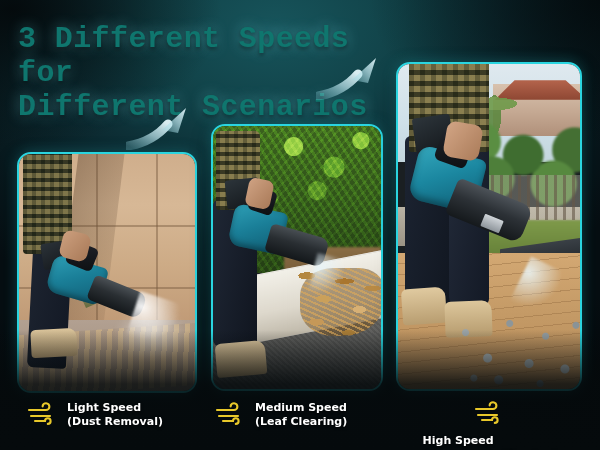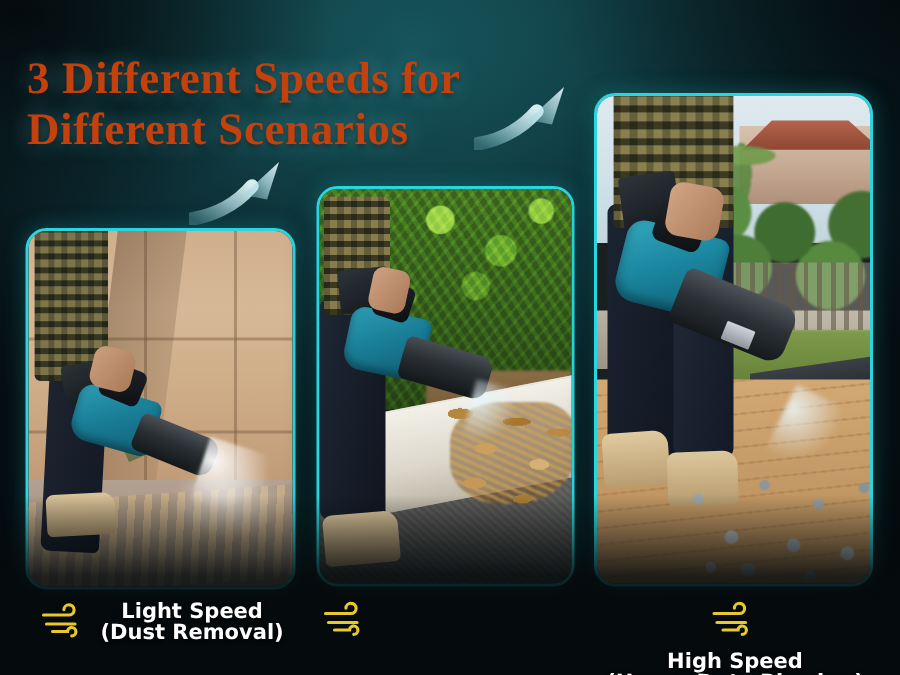--- a/index.html
+++ b/index.html
@@ -31,24 +31,24 @@
       radial-gradient(ellipse 260px 200px at 0% 100%, rgba(3,7,9,.92) 0%, rgba(3,7,9,0) 70%),
       radial-gradient(ellipse 320px 200px at 100% 0%, rgba(3,8,10,.8) 0%, rgba(3,8,10,0) 72%);
   }
   .bg-bottomfade {
     position:absolute; left:0; right:0; bottom:0; height:120px;
     background:linear-gradient(to bottom, rgba(5,10,12,0) 0%, rgba(5,10,12,.85) 45%, #050a0c 100%);
   }
 
   
   .title {
-    position:absolute; left:18px; top:36px;
+    position:absolute; left:18px; top:22px;
     width:400px;
-    color:#c2410c;
-    font-family:Liberation Serif, serif;
+    color:#0f766e;
+    font-family:Liberation Mono, monospace;
     font-weight:bold;
     font-size:30px;
     line-height:34px;
     letter-spacing:.4px;
     text-shadow:0 0 14px rgba(120,225,235,.45), 0 2px 4px rgba(0,0,0,.6);
     white-space:pre-line;
   }
 
   
   .panel {
@@ -421,24 +421,23 @@
 
   
   .caption {
     position:absolute;
     display:flex; align-items:center; gap:7px;
   }
   .cap-text {
     color:#ffffff;
     font-family:"DejaVu Sans", sans-serif;
     font-weight:bold;
-    font-size:14px;
+    font-size:11px;
     line-height:14px;
     white-space:pre-line;
-    text-align:center;
     text-shadow:0 1px 3px rgba(0,0,0,.8);
   }
   #caption1 { left:26px; top:401px; width:170px; }
   #caption2 { left:214px; top:401px; width:168px; }
   #caption3 { left:392px; top:401px; width:196px;flex-direction:column; }
   .wind-icon { flex:0 0 auto; }
 </style>
 </head>
 <body>
 
@@ -562,20 +561,22 @@
   </div>
 
   <div class="caption" id="caption2">
     <svg class="wind-icon" width="34" height="26" viewBox="0 0 34 26">
       <g stroke="#e8c82a" stroke-width="2.1" fill="none" stroke-linecap="round">
         <path d="M3,8 H20 a3.4,3.4 0 1,0 -3.4,-3.6"></path>
         <path d="M5,14 H24"></path>
         <path d="M9,19 H19 a2.8,2.8 0 1,1 2.8,2.9"></path>
       </g>
     </svg>
+    <div class="cap-text">Medium Speed
+(Leaf Clearing)</div>
   </div>
 
   <div class="caption" id="caption3">
     <svg class="wind-icon" width="34" height="26" viewBox="0 0 34 26">
       <g stroke="#e8c82a" stroke-width="2.1" fill="none" stroke-linecap="round">
         <path d="M3,8 H20 a3.4,3.4 0 1,0 -3.4,-3.6"></path>
         <path d="M5,14 H24"></path>
         <path d="M9,19 H19 a2.8,2.8 0 1,1 2.8,2.9"></path>
       </g>
     </svg>

